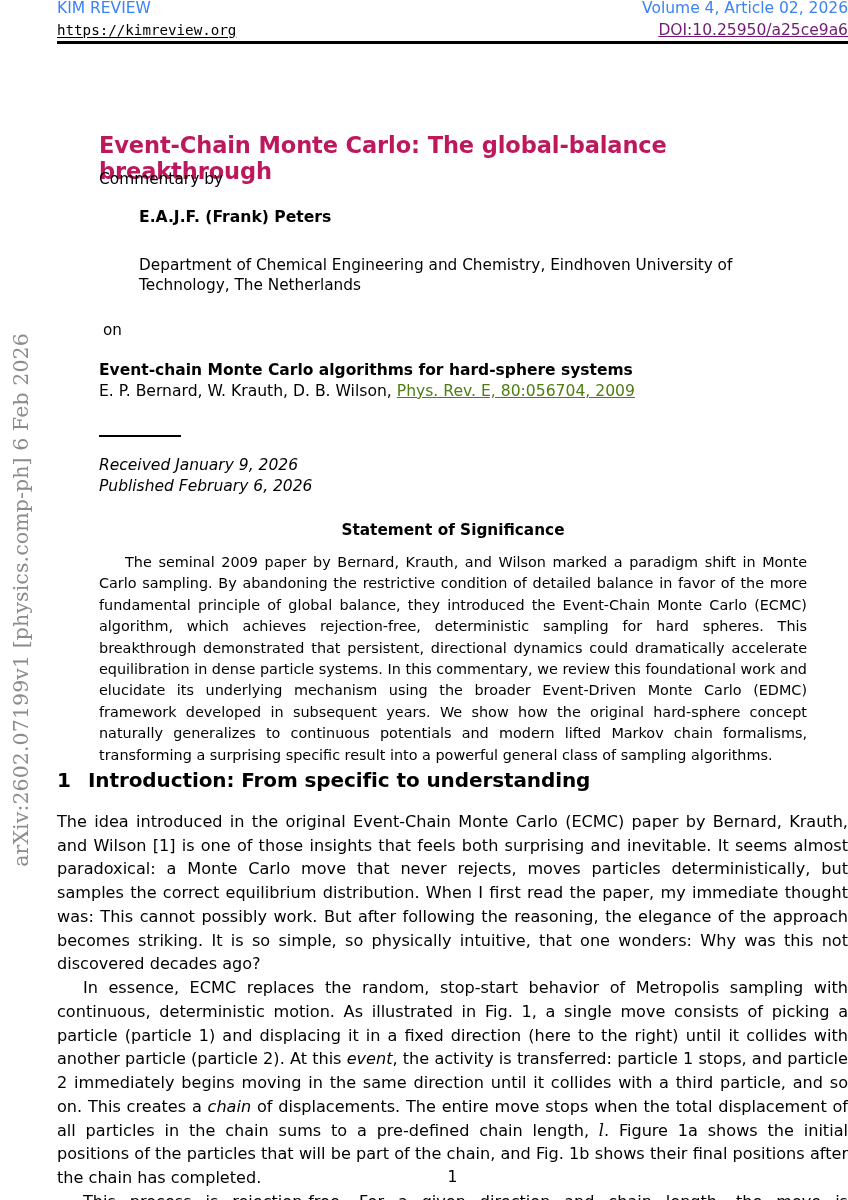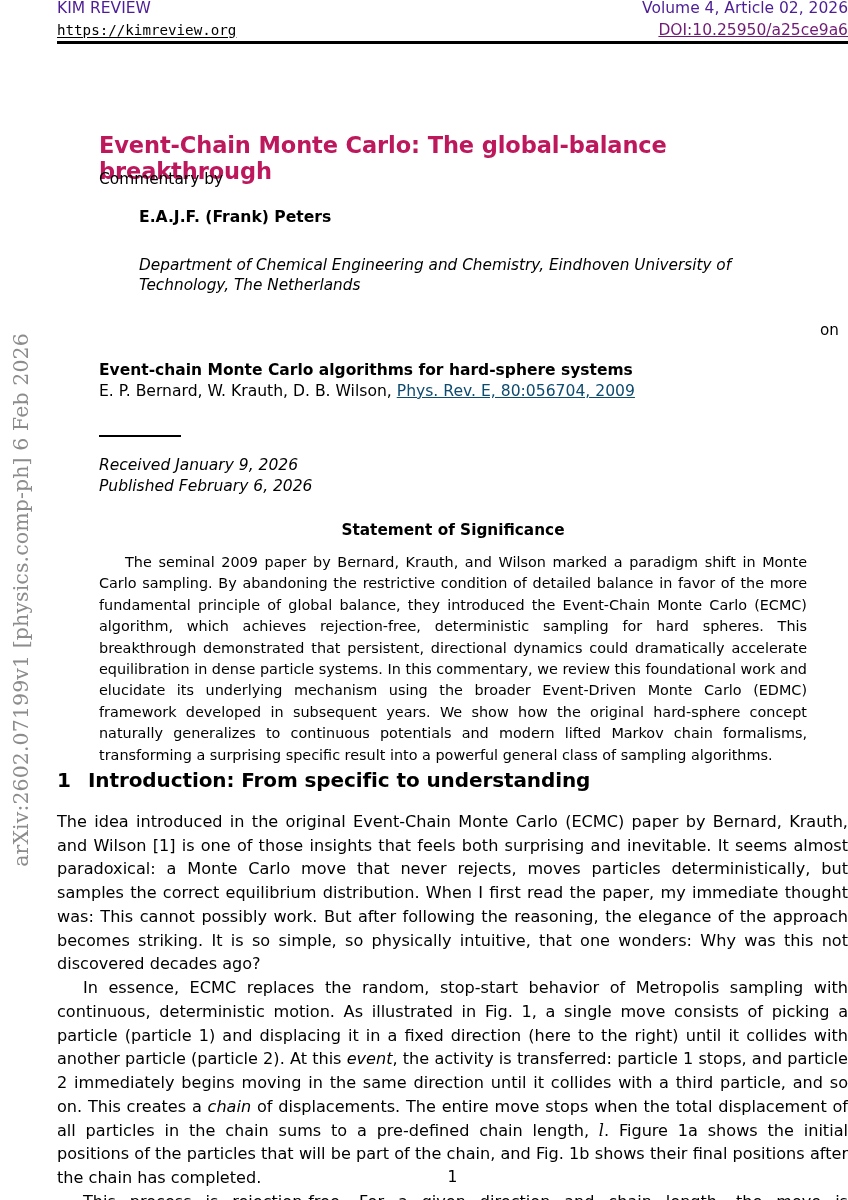--- a/index.html
+++ b/index.html
@@ -56,21 +56,21 @@
   .head-row {
     display: flex;
     justify-content: space-between;
     align-items: baseline;
     line-height: 1.0;
   }
   .head-row.row1 { padding-top: 1px; }
   .head-row.row2 { padding-top: 6px; }
   .head-left, .head-right {
     font-size: 15.5px;
-    color: #4c1d95;
+    color: #3b82f6;
   }
   .head-link {
     font-family: "DejaVu Sans Mono", monospace;
     font-size: 14.2px;
     color: #000000;
     text-decoration: underline;
     text-underline-offset: 2px;
   }
   .head-doi {
     font-size: 15.5px;
@@ -113,39 +113,37 @@
     font-size: 15.4px;
   }
   .author-name {
     margin: 23px 0 0 40px;
     font-size: 15.6px;
     font-weight: bold;
   }
   .affiliation {
     margin: 30px 0 0 40px;
     width: 648px;
-    font-style: italic;
     font-size: 15.3px;
     line-height: 1.28;
   }
   .on-label {
     margin: 28px 0 0 4px;
     font-size: 15.2px;
-    text-align: right;
   }
   .reviewed-title {
     margin: 25px 0 0 0;
     font-size: 15.5px;
     font-weight: bold;
   }
   .reviewed-cite {
     margin: 5px 0 0 0;
     font-size: 15.6px;
   }
-  .reviewed-cite .cite-link { color: #0c4a6e; }
+  .reviewed-cite .cite-link { color: #4d7c0f; }
 
   .dates-rule {
     margin: 36px 0 0 0;
     width: 82px;
     height: 1.6px;
     background: #000;
   }
   .dates {
     margin: 18px 0 0 0;
     font-style: italic;

